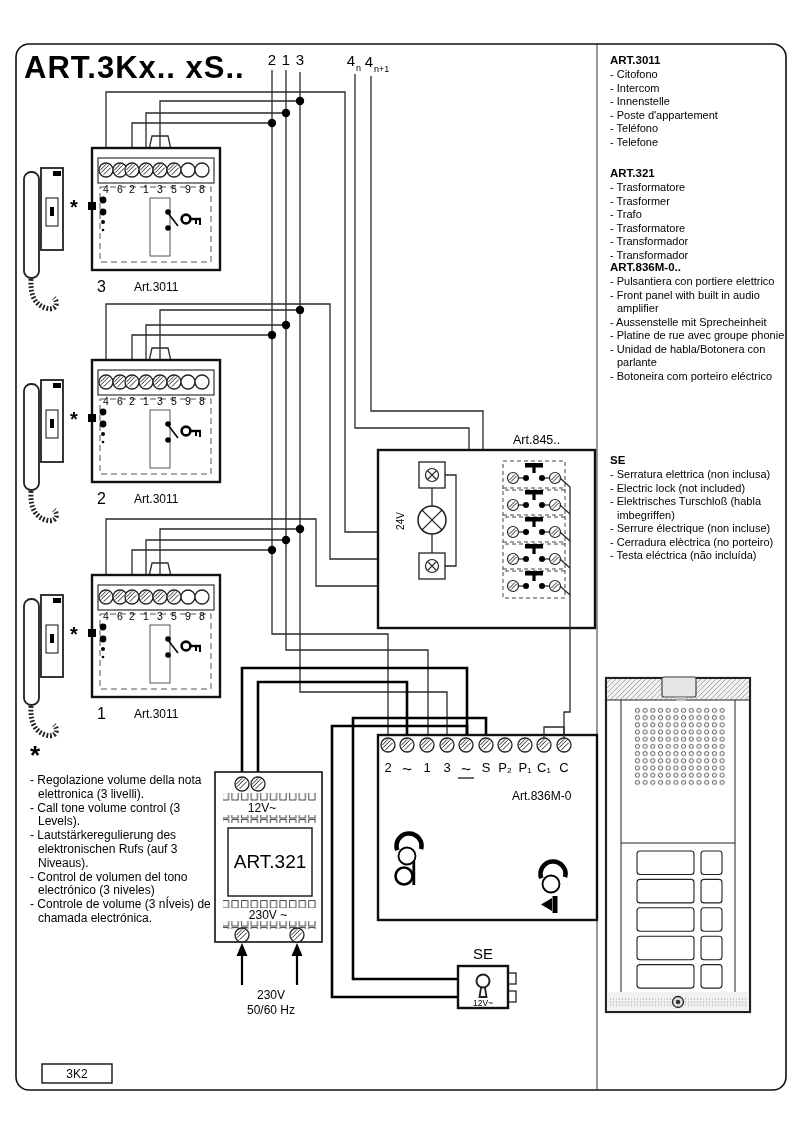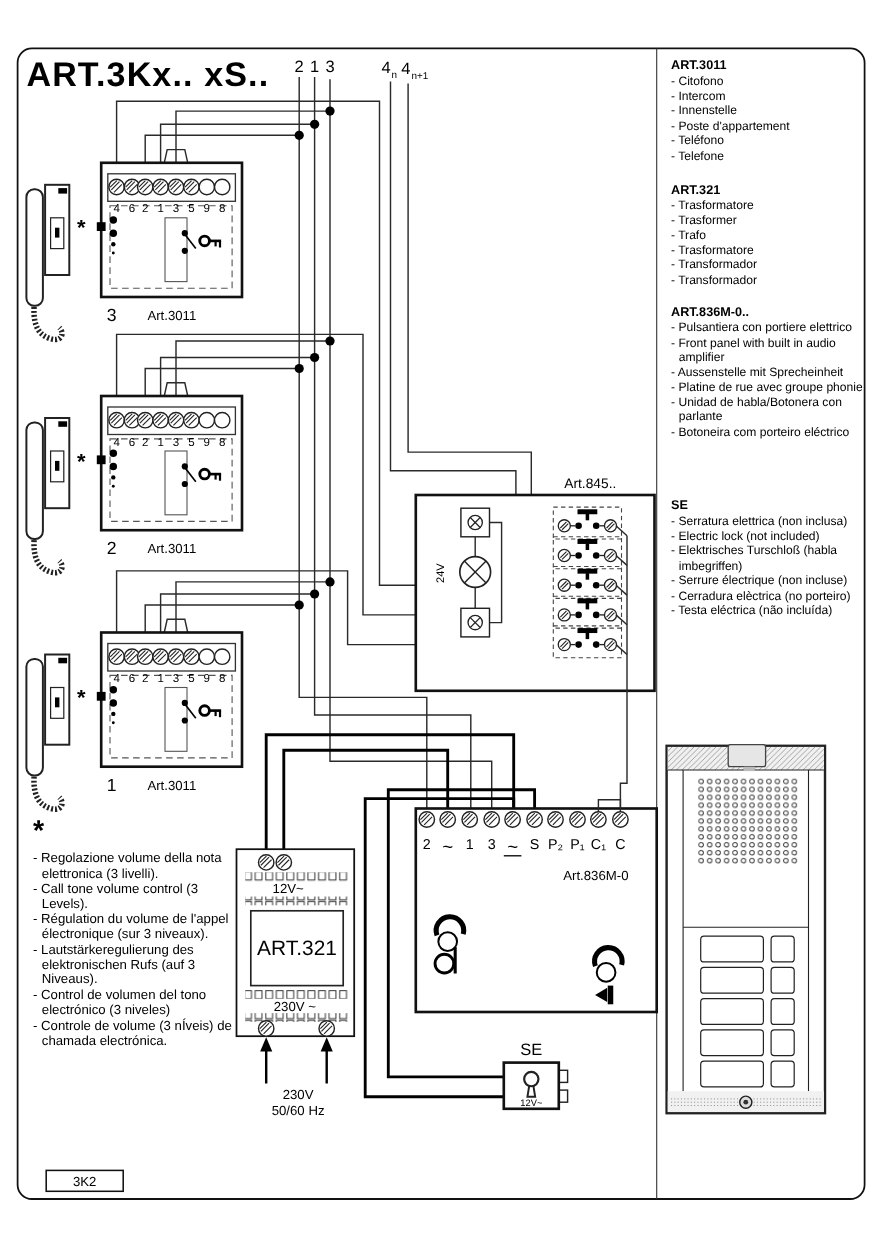--- a/index.html
+++ b/index.html
@@ -345,21 +345,21 @@
   </div>
   <div class="legend-sec" style="top:166px">
     <h4>ART.321</h4>
     <div class="li">- Trasformatore</div>
     <div class="li">- Trasformer</div>
     <div class="li">- Trafo</div>
     <div class="li">- Trasformatore</div>
     <div class="li">- Transformador</div>
     <div class="li">- Transformador</div>
   </div>
-  <div class="legend-sec" style="top:277px">
+  <div class="legend-sec" style="top:260px">
     <h4>ART.836M-0..</h4>
     <div class="li">- Pulsantiera con portiere elettrico</div>
     <div class="li">- Front panel with built in audio amplifier</div>
     <div class="li">- Aussenstelle mit Sprecheinheit</div>
     <div class="li">- Platine de rue avec groupe phonie</div>
     <div class="li">- Unidad de habla/Botonera con  parlante</div>
     <div class="li">- Botoneira com porteiro eléctrico</div>
   </div>
   <div class="legend-sec" style="top:453px">
     <h4>SE</h4>
@@ -369,19 +369,18 @@
     <div class="li">- Serrure électrique (non incluse)</div>
     <div class="li">- Cerradura elèctrica (no porteiro)</div>
     <div class="li">- Testa eléctrica (não incluída)</div>
   </div>
 </div>
 
 <div class="overlay footnote">
   <div class="mark">*</div>
   <div class="fi">- Regolazione volume della nota elettronica (3 livelli).</div>
   <div class="fi">- Call tone volume control (3 Levels).</div>
-  <div class="fi">- Régulation du volume de l'appel électronique (sur 3  niveaux).</div>
   <div class="fi">- Lautstärkeregulierung des elektronischen Rufs (auf 3 Niveaus).</div>
   <div class="fi">- Control de volumen del tono electrónico (3 niveles)</div>
   <div class="fi">- Controle de volume (3 nÍveis) de chamada electrónica.</div>
 </div>
 
 </div>
 
 </body></html>

